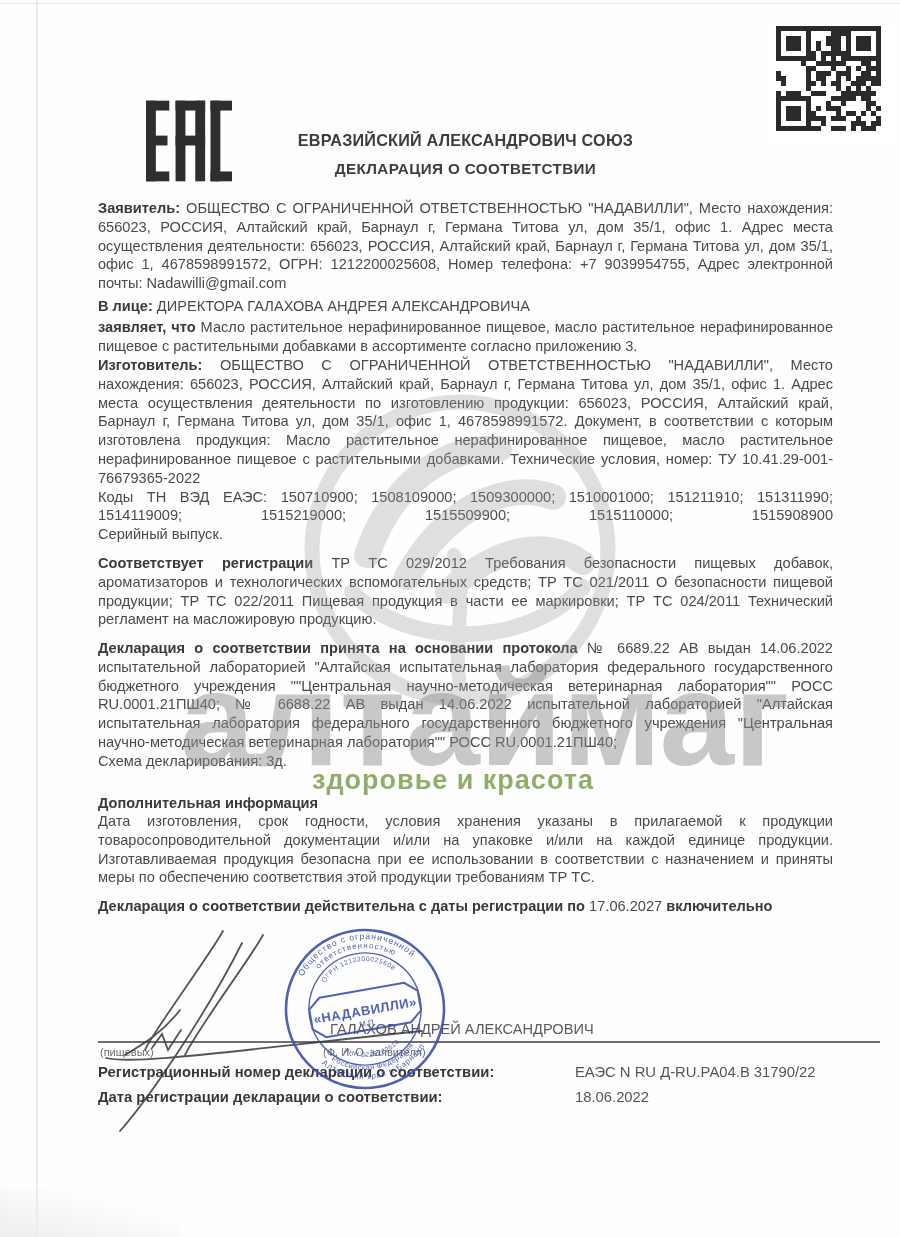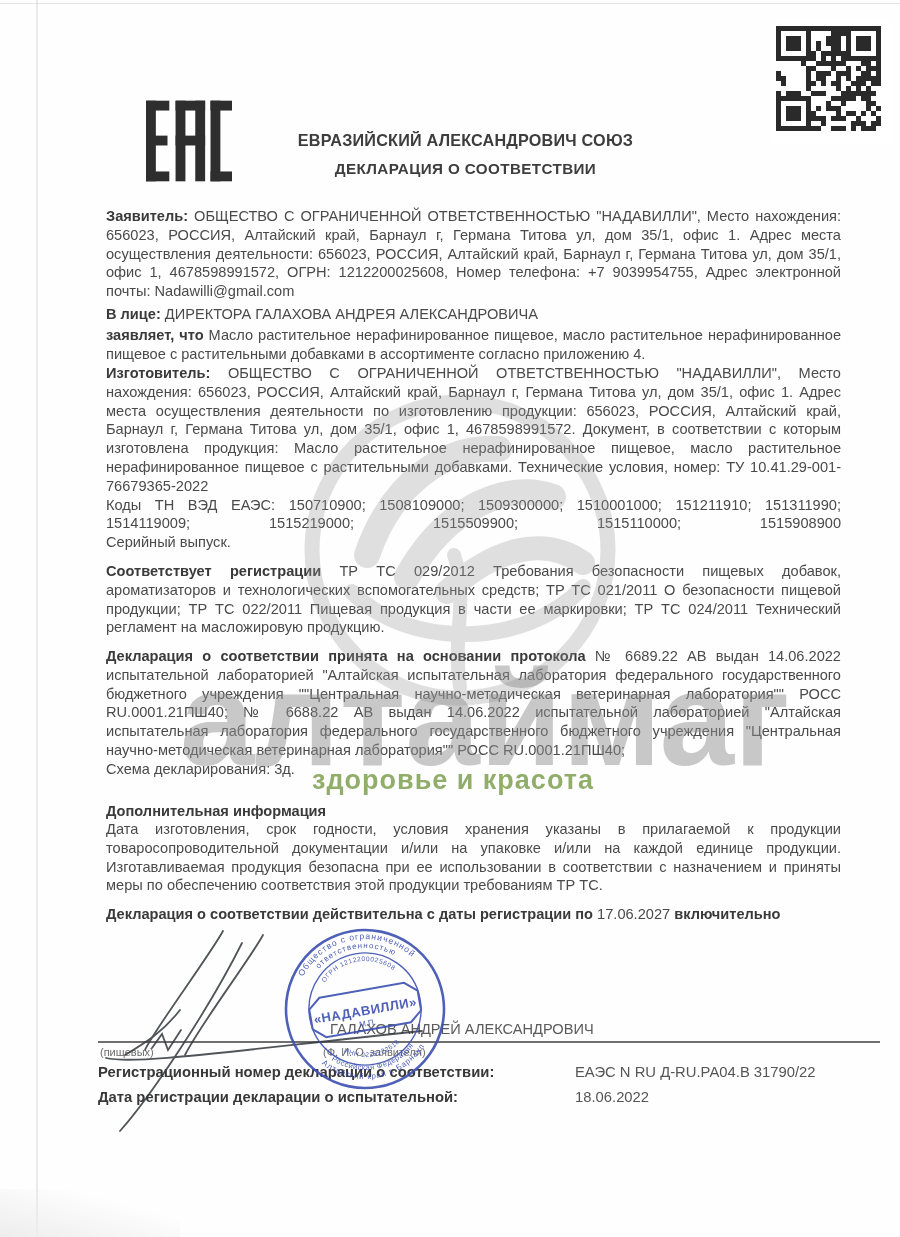--- a/index.html
+++ b/index.html
@@ -18,21 +18,21 @@
   #qr{position:relative;width:105px;height:105px;}
   #qr i{position:absolute;width:5px;height:5px;background:#2a2a2a;display:block;}
   
   .eac{position:absolute;left:146px;top:97px;width:86px;height:88px;}
   .eac svg{width:100%;height:100%;}
   
   .title{position:absolute;left:98px;width:735px;text-align:center;font-weight:bold;color:#3d3d3d;}
   .title1{top:131px;font-size:16.2px;letter-spacing:.2px;}
   .title2{top:160px;font-size:15.2px;letter-spacing:.4px;}
   
-  .para{position:absolute;left:98px;width:735px;margin:8px;font-size:14.6px;line-height:18.8px;
+  .para{position:absolute;left:98px;width:735px;margin:0;font-size:14.6px;line-height:18.8px;
         text-align:justify;color:#4a4a4a;}
   .para b{color:#3a3a3a;}
   .p-applicant{top:199px;}
   .p-person{top:297px;}
   .p-declares{top:318px;}
   .p-manufacturer{top:356px;}
   .codes-line{display:block;text-align:justify;text-align-last:justify;}
   .serial-line{display:block;text-align-last:left;}
   .p-compliance{top:554px;}
   .p-basis{top:639px;}
@@ -337,21 +337,21 @@
     </svg>
   </div>
 
   <div class="title title1">ЕВРАЗИЙСКИЙ АЛЕКСАНДРОВИЧ СОЮЗ</div>
   <div class="title title2">ДЕКЛАРАЦИЯ О СООТВЕТСТВИИ</div>
 
   <p class="para p-applicant"><b>Заявитель:</b> <span>ОБЩЕСТВО С ОГРАНИЧЕННОЙ ОТВЕТСТВЕННОСТЬЮ "НАДАВИЛЛИ", Место нахождения: 656023, РОССИЯ, Алтайский край, Барнаул г, Германа Титова ул, дом 35/1, офис 1. Адрес места осуществления деятельности: 656023, РОССИЯ, Алтайский край, Барнаул г, Германа Титова ул, дом 35/1, офис 1, 4678598991572, ОГРН: 1212200025608, Номер телефона: +7 9039954755, Адрес электронной почты: Nadawilli@gmail.com</span></p>
 
   <p class="para p-person"><b>В лице:</b> <span>ДИРЕКТОРА ГАЛАХОВА АНДРЕЯ АЛЕКСАНДРОВИЧА</span></p>
 
-  <p class="para p-declares"><b>заявляет, что</b> <span>Масло растительное нерафинированное пищевое, масло растительное нерафинированное пищевое с растительными добавками в ассортименте согласно приложению 4.</span></p>
+  <p class="para p-declares"><b>заявляет, что</b> <span>Масло растительное нерафинированное пищевое, масло растительное нерафинированное пищевое с растительными добавками в ассортименте согласно приложению 3.</span></p>
 
   <p class="para p-manufacturer"><b>Изготовитель:</b> <span>ОБЩЕСТВО С ОГРАНИЧЕННОЙ ОТВЕТСТВЕННОСТЬЮ "НАДАВИЛЛИ", Место нахождения: 656023, РОССИЯ, Алтайский край, Барнаул г, Германа Титова ул, дом 35/1, офис 1. Адрес места осуществления деятельности по изготовлению продукции: 656023, РОССИЯ, Алтайский край, Барнаул г, Германа Титова ул, дом 35/1, офис 1, 4678598991572. Документ, в соответствии с которым изготовлена продукция: Масло растительное нерафинированное пищевое, масло растительное нерафинированное пищевое с растительными добавками. Технические условия, номер: ТУ 10.41.29-001-76679365-2022</span><span class="codes-line">Коды ТН ВЭД ЕАЭС: 150710900; 1508109000; 1509300000; 1510001000; 151211910; 151311990; 1514119009; 1515219000; 1515509900; 1515110000; 1515908900</span><span class="serial-line">Серийный выпуск.</span></p>
 
   <p class="para p-compliance"><b>Соответствует регистрации</b> <span>ТР ТС 029/2012 Требования безопасности пищевых добавок, ароматизаторов и технологических вспомогательных средств; ТР ТС 021/2011 О безопасности пищевой продукции; ТР ТС 022/2011 Пищевая продукция в части ее маркировки; ТР ТС 024/2011 Технический регламент на масложировую продукцию.</span></p>
 
   <p class="para p-basis"><b>Декларация о соответствии принята на основании протокола</b> <span>№ 6689.22 АВ выдан 14.06.2022 испытательной лабораторией "Алтайская испытательная лаборатория федерального государственного бюджетного учреждения ""Центральная научно-методическая ветеринарная лаборатория"" РОСС RU.0001.21ПШ40; № 6688.22 АВ выдан 14.06.2022 испытательной лабораторией "Алтайская испытательная лаборатория федерального государственного бюджетного учреждения "Центральная научно-методическая ветеринарная лаборатория"" РОСС RU.0001.21ПШ40;</span><span class="scheme-line">Схема декларирования: 3д.</span></p>
 
   <p class="para p-add-heading">Дополнительная информация</p>
   <p class="para p-additional">Дата изготовления, срок годности, условия хранения указаны в прилагаемой к продукции товаросопроводительной документации и/или на упаковке и/или на каждой единице продукции. Изготавливаемая продукция безопасна при ее использовании в соответствии с назначением и приняты меры по обеспечению соответствия этой продукции требованиям ТР ТС.</p>
 
@@ -406,15 +406,15 @@
       <text x="95" y="100" font-size="8" text-anchor="middle">М.П.</text>
     </g>
   </svg>
 
   <div class="signatory-name">ГАЛАХОВ АНДРЕЙ АЛЕКСАНДРОВИЧ</div>
   <div class="signature-line"></div>
   <div class="caption cap-sign">(пищевых)</div>
   <div class="caption cap-name">(Ф. И. О. заявителя)</div>
 
   <div class="reg-row reg-row1"><b>Регистрационный номер декларации о соответствии:</b><span class="reg-val">ЕАЭС N RU Д-RU.РА04.В 31790/22</span></div>
-  <div class="reg-row reg-row2"><b>Дата регистрации декларации о испытательной:</b><span class="reg-val">18.06.2022</span></div>
+  <div class="reg-row reg-row2"><b>Дата регистрации декларации о соответствии:</b><span class="reg-val">18.06.2022</span></div>
 
 </div>
 
 </body></html>

